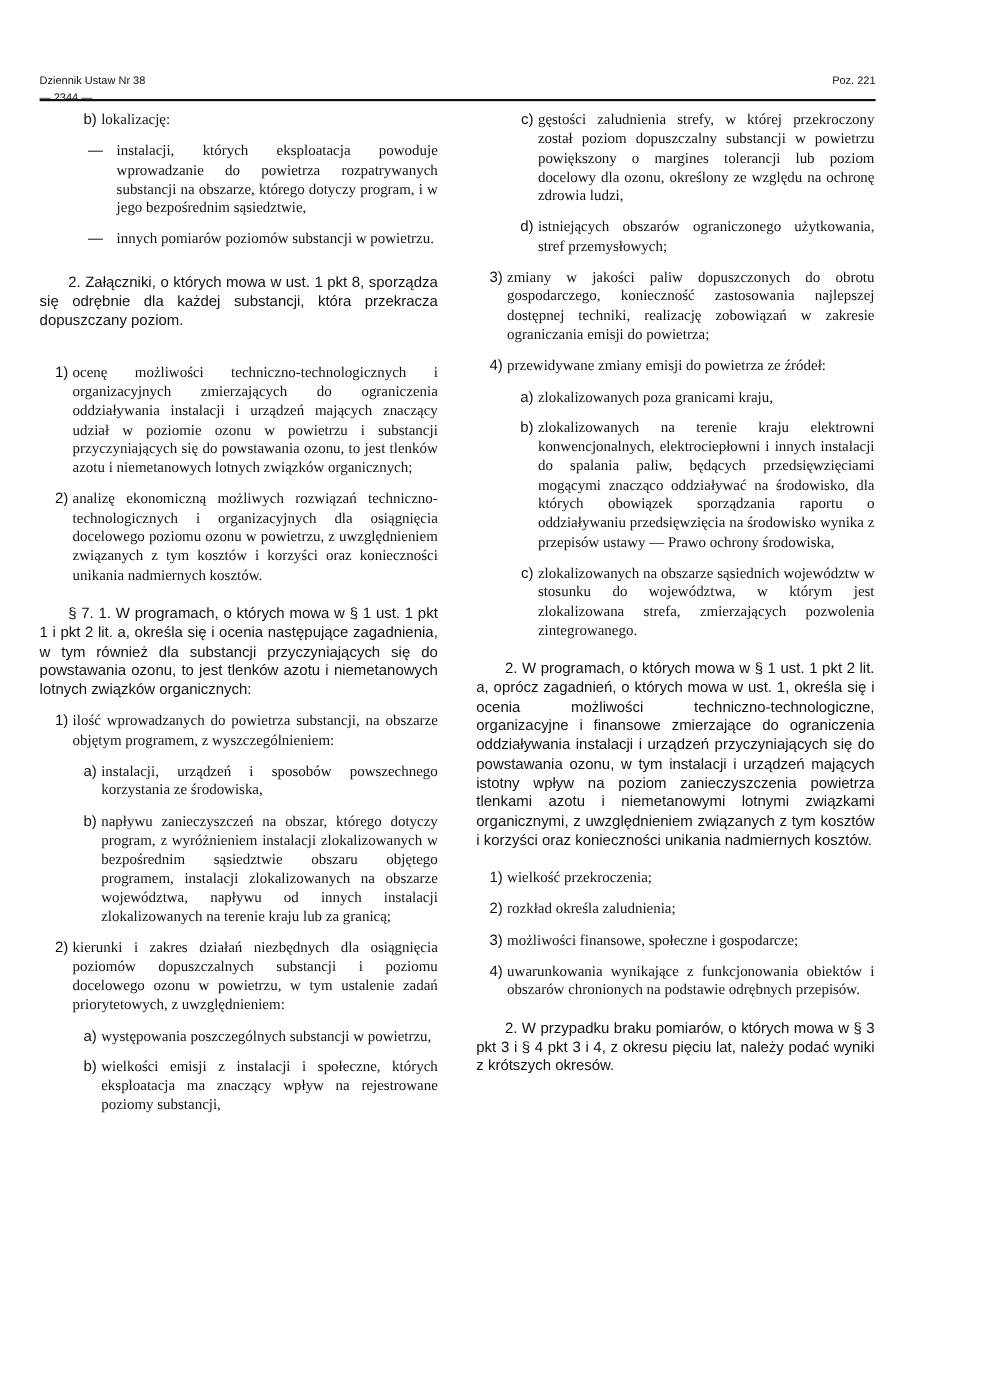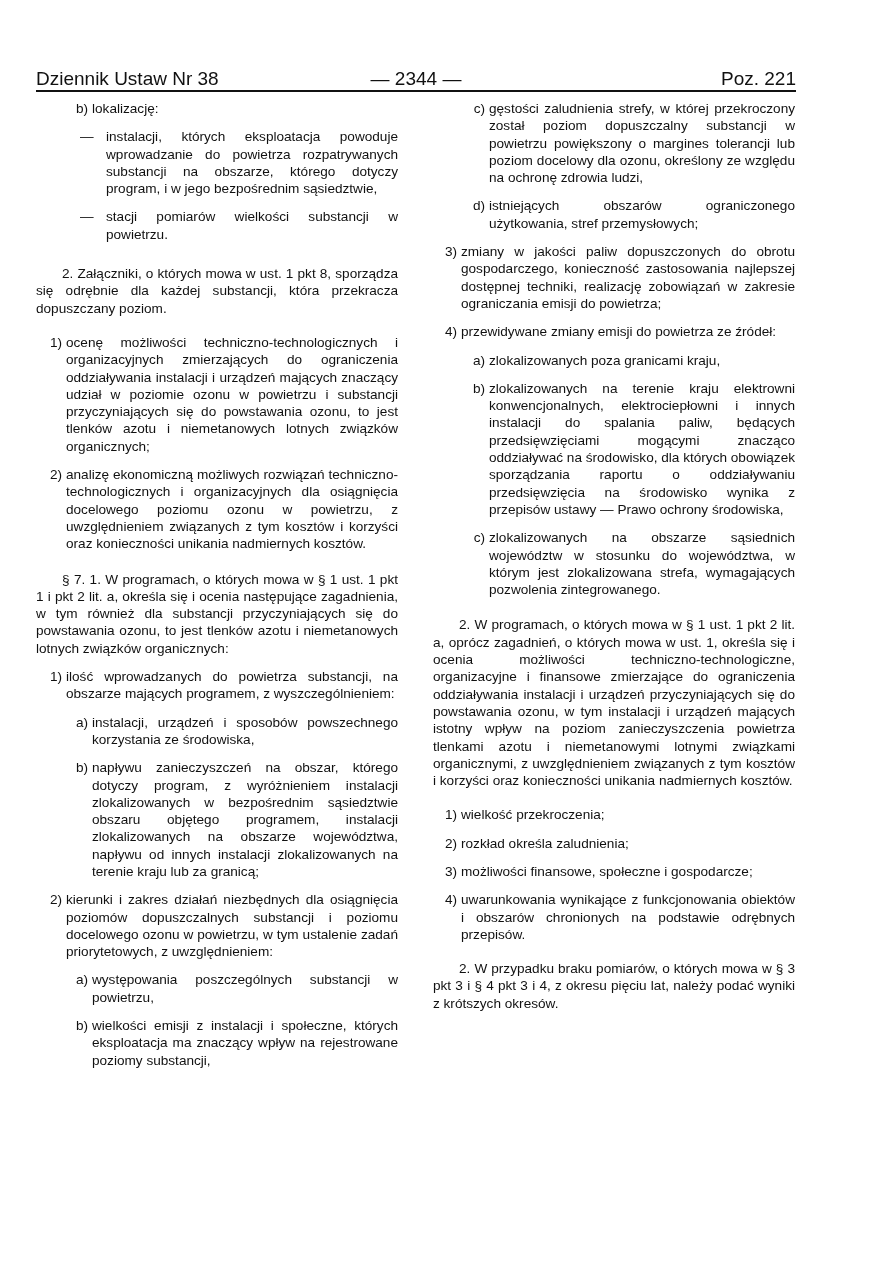--- a/index.html
+++ b/index.html
@@ -1,32 +1,32 @@
 <!DOCTYPE html>
 <html><head>
 <meta charset="utf-8">
 <style>
   html, body { margin: 0; padding: 0; background: #ffffff; }
   body { width: 894px; height: 1264px; position: relative; overflow: hidden;
          font-family: "Liberation Sans", sans-serif; color: #111111; }
   .page { position: absolute; left: 36px; top: 68px; width: 760px; }
-  .header { position: relative; height: 22px; font-size: 19px; }
+  .header { position: relative; height: 22px; font-size: 10px; }
   .header .l { position: absolute; left: 0; top: 0; }
-  .header .c { position: absolute; left: 0; right: 0; top: 0; text-align: center; }
+  .header .c { position: absolute; left: 0; right: 0; top: 16px; }
   .header .r { position: absolute; right: 0; top: 0; }
   .rule { height: 2px; background: #111; margin-top: 0px; }
   .cols { position: relative; margin-top: 8px; }
   .col { position: absolute; top: 0; width: 362px; font-size: 13.6px; line-height: 17.3px; text-align: justify; }
   .col.left { left: 0; }
   .col.right { left: 397px; }
   p { margin: 0 0 11px 0; }
   .para { text-indent: 26px; }
   .item { display: flex; margin-bottom: 11px; }
   .item .num { flex: 0 0 auto; min-width: 26px; text-align: right; padding-right: 4px; }
-  .item .txt { flex: 1; }
+  .item .txt { flex: 1; font-family: Liberation Serif, serif; }
   .lvl1 { margin-left: 0; }
   .lvl2 { margin-left: 30px; }
   .lvl2 .num { min-width: 22px; }
   .dash { margin-left: 44px; }
   .dash .num { min-width: 20px; padding-right: 6px; text-align: left; }
   .right .lvl1 .num { min-width: 24px; }
 </style>
 </head>
 <body>
 
@@ -44,39 +44,39 @@
       <div class="item lvl2">
         <span class="num">b)</span>
         <span class="txt">lokalizację:</span>
       </div>
       <div class="item dash">
         <span class="num">—</span>
         <span class="txt">instalacji, których eksploatacja powoduje wprowadzanie do powietrza rozpatrywanych substancji na obszarze, którego dotyczy program, i w jego bezpośrednim sąsiedztwie,</span>
       </div>
       <div class="item dash" style="margin-bottom:22px">
         <span class="num">—</span>
-        <span class="txt">stacji pomiarów wielkości substancji w powietrzu.</span>
+        <span class="txt">innych pomiarów poziomów substancji w powietrzu.</span>
       </div>
 
-      <p class="para" style="margin-bottom:17px">2. Załączniki, o których mowa w ust. 1 pkt 8, sporządza się odrębnie dla każdej substancji, która przekracza dopuszczany poziom.</p>
+      <p class="para" style="margin-bottom:30px">2. Załączniki, o których mowa w ust. 1 pkt 8, sporządza się odrębnie dla każdej substancji, która przekracza dopuszczany poziom.</p>
 
       <div class="item lvl1">
         <span class="num">1)</span>
         <span class="txt">ocenę możliwości techniczno-technologicznych i organizacyjnych zmierzających do ograniczenia oddziaływania instalacji i urządzeń mających znaczący udział w poziomie ozonu w powietrzu i substancji przyczyniających się do powstawania ozonu, to jest tlenków azotu i niemetanowych lotnych związków organicznych;</span>
       </div>
       <div class="item lvl1" style="margin-bottom:18px">
         <span class="num">2)</span>
         <span class="txt">analizę ekonomiczną możliwych rozwiązań techniczno-technologicznych i organizacyjnych dla osiągnięcia docelowego poziomu ozonu w powietrzu, z uwzględnieniem związanych z tym kosztów i korzyści oraz konieczności unikania nadmiernych kosztów.</span>
       </div>
 
       <p class="para">§ 7. 1. W programach, o których mowa w § 1 ust. 1 pkt 1 i pkt 2 lit. a, określa się i ocenia następujące zagadnienia, w tym również dla substancji przyczyniających się do powstawania ozonu, to jest tlenków azotu i niemetanowych lotnych związków organicznych:</p>
 
       <div class="item lvl1">
         <span class="num">1)</span>
-        <span class="txt">ilość wprowadzanych do powietrza substancji, na obszarze mających programem, z wyszczególnieniem:</span>
+        <span class="txt">ilość wprowadzanych do powietrza substancji, na obszarze objętym programem, z wyszczególnieniem:</span>
       </div>
       <div class="item lvl2">
         <span class="num">a)</span>
         <span class="txt">instalacji, urządzeń i sposobów powszechnego korzystania ze środowiska,</span>
       </div>
       <div class="item lvl2">
         <span class="num">b)</span>
         <span class="txt">napływu zanieczyszczeń na obszar, którego dotyczy program, z wyróżnieniem instalacji zlokalizowanych w bezpośrednim sąsiedztwie obszaru objętego programem, instalacji zlokalizowanych na obszarze województwa, napływu od innych instalacji zlokalizowanych na terenie kraju lub za granicą;</span>
       </div>
       <div class="item lvl1">
@@ -113,21 +113,21 @@
       <div class="item lvl2">
         <span class="num">a)</span>
         <span class="txt">zlokalizowanych poza granicami kraju,</span>
       </div>
       <div class="item lvl2">
         <span class="num">b)</span>
         <span class="txt">zlokalizowanych na terenie kraju elektrowni konwencjonalnych, elektrociepłowni i innych instalacji do spalania paliw, będących przedsięwzięciami mogącymi znacząco oddziaływać na środowisko, dla których obowiązek sporządzania raportu o oddziaływaniu przedsięwzięcia na środowisko wynika z przepisów ustawy — Prawo ochrony środowiska,</span>
       </div>
       <div class="item lvl2" style="margin-bottom:18px">
         <span class="num">c)</span>
-        <span class="txt">zlokalizowanych na obszarze sąsiednich województw w stosunku do województwa, w którym jest zlokalizowana strefa, wymagających pozwolenia zintegrowanego.</span>
+        <span class="txt">zlokalizowanych na obszarze sąsiednich województw w stosunku do województwa, w którym jest zlokalizowana strefa, zmierzających pozwolenia zintegrowanego.</span>
       </div>
 
       <p class="para" style="margin-bottom:17px">2. W programach, o których mowa w § 1 ust. 1 pkt 2 lit. a, oprócz zagadnień, o których mowa w ust. 1, określa się i ocenia możliwości techniczno-technologiczne, organizacyjne i finansowe zmierzające do ograniczenia oddziaływania instalacji i urządzeń przyczyniających się do powstawania ozonu, w tym instalacji i urządzeń mających istotny wpływ na poziom zanieczyszczenia powietrza tlenkami azotu i niemetanowymi lotnymi związkami organicznymi, z uwzględnieniem związanych z tym kosztów i korzyści oraz konieczności unikania nadmiernych kosztów.</p>
 
       <div class="item lvl1">
         <span class="num">1)</span>
         <span class="txt">wielkość przekroczenia;</span>
       </div>
       <div class="item lvl1">
         <span class="num">2)</span>

